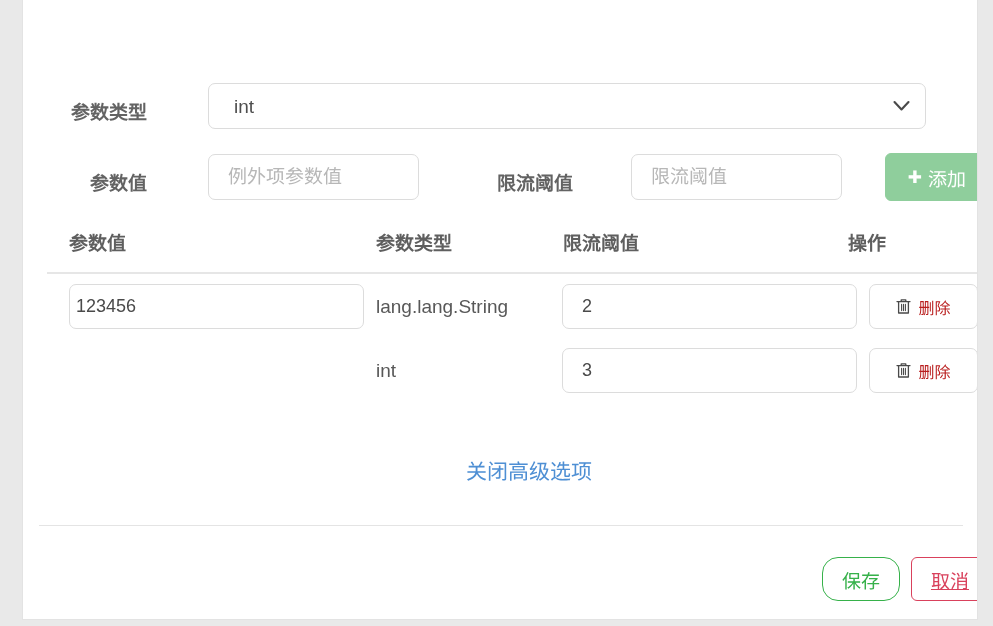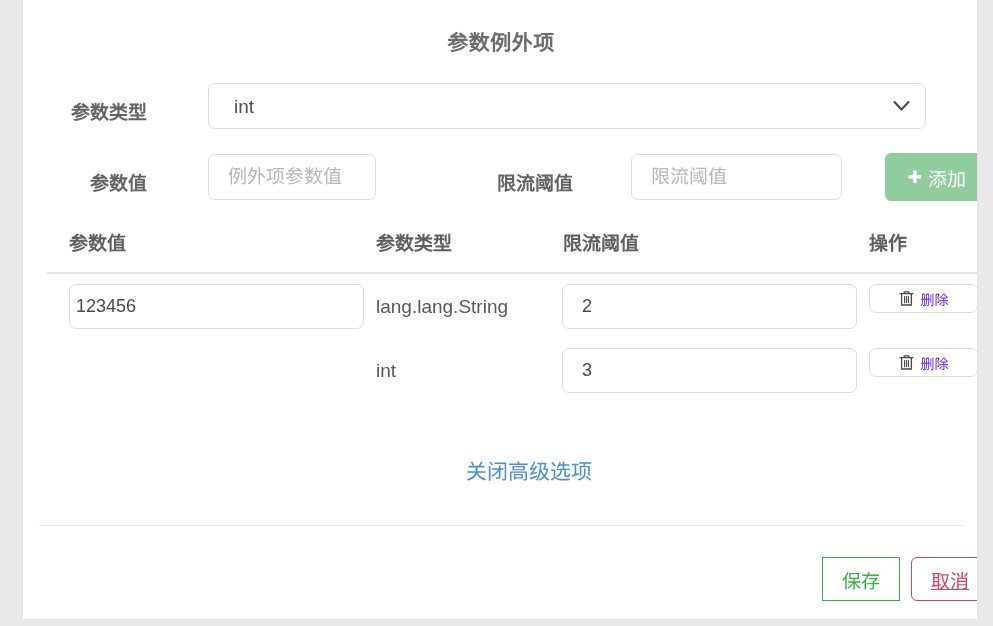--- a/index.html
+++ b/index.html
@@ -86,21 +86,21 @@
     transform: translateY(-50%);
     pointer-events: none;
     line-height: 0;
   }
 
   
   #value-input {
     position: absolute;
     left: 185px;
     top: 154px;
-    width: 168px;
+    width: 211px;
     height: 46px;
     padding-left: 19px;
     font-size: 19px;
   }
   #threshold-input {
     position: absolute;
     left: 608px;
     top: 154px;
     width: 211px;
     height: 46px;
@@ -148,21 +148,21 @@
     position: absolute;
     top: 0;
     font-size: 19px;
     font-weight: bold;
     color: #5f5f5f;
     white-space: nowrap;
   }
   .th.c1 { left: 22px; }
   .th.c2 { left: 329px; }
   .th.c3 { left: 516px; }
-  .th.c4 { left: 822px; }
+  .th.c4 { left: 801px; }
 
   .trow {
     position: relative;
     height: 64px;
   }
   .cell-value-input {
     position: absolute;
     left: 22px;
     top: 10px;
     width: 295px;
@@ -185,27 +185,27 @@
     width: 295px;
     height: 45px;
     font-size: 18px;
     padding-left: 19px;
   }
   .cell-delete-btn {
     position: absolute;
     left: 822px;
     top: 10px;
     width: 109px;
-    height: 29px;
+    height: 45px;
     background: #ffffff;
     border: 1px solid #dcdcdc;
     border-radius: 7px;
-    font-size: 14px;
-    font-family: "Liberation Sans", "DejaVu Sans", sans-serif;
-    color: #6d28d9;
+    font-size: 16px;
+    font-family: "Liberation Sans", "DejaVu Sans", sans-serif;
+    color: #b91c1c;
     cursor: pointer;
     display: flex;
     align-items: center;
     justify-content: center;
     gap: 7px;
     padding: 0;
   }
   .trash-glyph { line-height: 0; display: inline-block; }
 
   
@@ -232,21 +232,21 @@
     background: #e4e4e4;
   }
   #save-button {
     position: absolute;
     left: 799px;
     top: 557px;
     width: 78px;
     height: 44px;
     background: #ffffff;
     border: 1px solid #36b14a;
-    border-radius: 0;
+    border-radius: 16px;
     color: #36b14a;
     font-size: 19px;
     font-family: "Liberation Sans", "DejaVu Sans", sans-serif;
     cursor: pointer;
     padding: 0;
   }
   #cancel-button {
     position: absolute;
     left: 888px;
     top: 557px;
@@ -261,21 +261,20 @@
     cursor: pointer;
     padding: 0;
     text-decoration: underline;
   }
 </style>
 </head>
 <body>
 
 <div id="panel">
 
-  <div class="modal-title">参数例外项</div>
 
   <div class="form-label" style="left:48px; top:97px;">参数类型</div>
 
   <div id="type-select-wrap">
     <select id="type-select" class="ctl">
       <option>int</option>
     </select>
     <span id="type-chevron">
       <svg width="17" height="11" viewBox="0 0 17 11" fill="none" xmlns="http://www.w3.org/2000/svg">
         <path d="M1.5 1.5 L8.5 9 L15.5 1.5" stroke="#4a4a4a" stroke-width="2.1" stroke-linecap="round" stroke-linejoin="round"></path>

